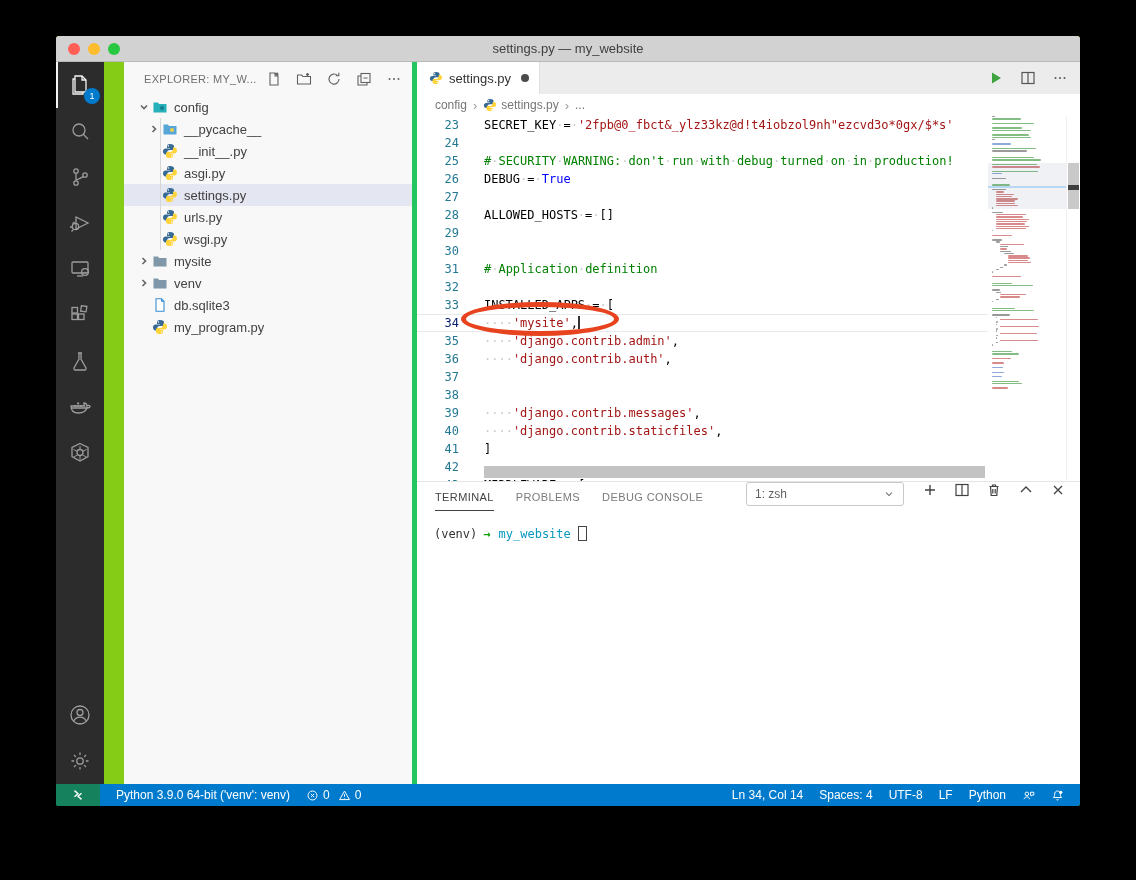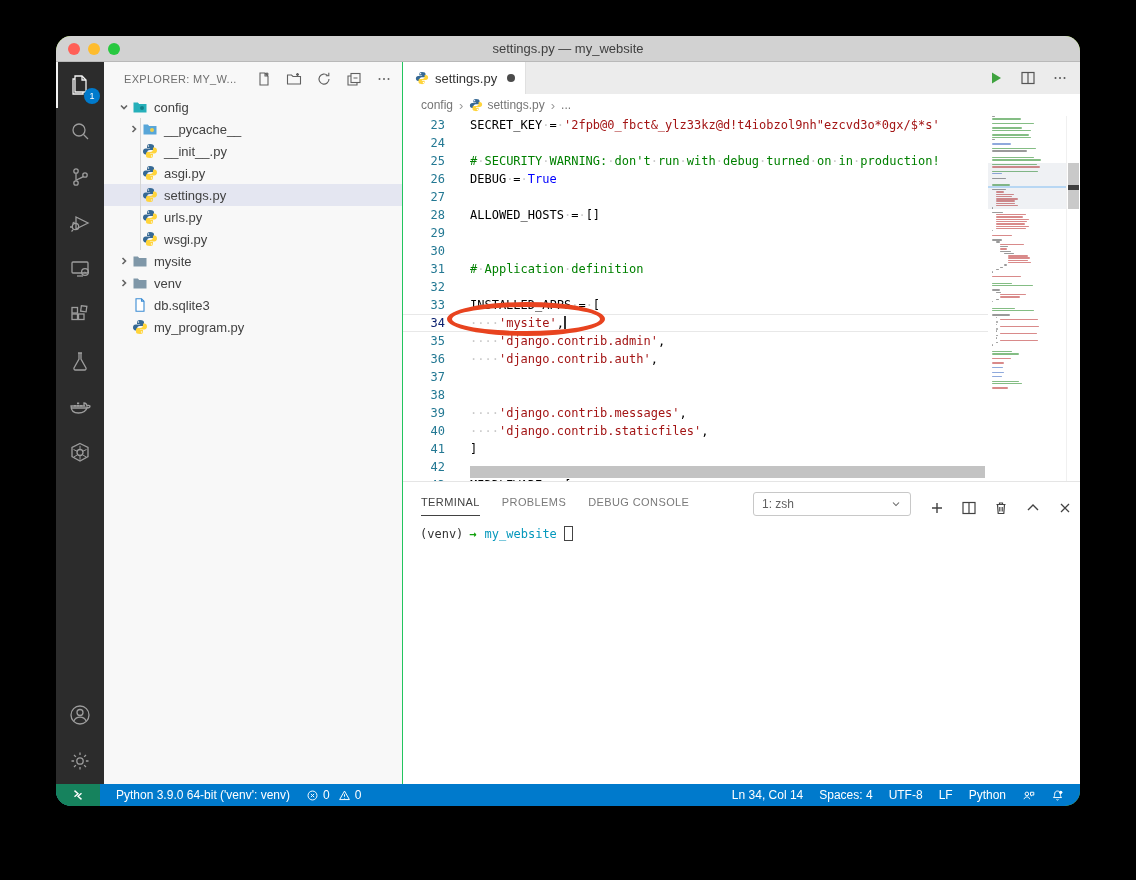--- a/index.html
+++ b/index.html
@@ -1,17 +1,17 @@
 <!DOCTYPE html>
 <html><head>
 <meta charset="utf-8">
 <style>
   * { margin:0; padding:0; box-sizing:border-box; }
   html,body { width:1136px; height:880px; background:#000; font-family:"Liberation Sans", sans-serif; overflow:hidden; }
-  #window { position:absolute; left:56px; top:36px; width:1024px; height:770px; border-radius:15px; overflow:hidden; background:#84cc16; box-shadow:0 18px 50px rgba(0,0,0,.6); }
+  #window { position:absolute; left:56px; top:36px; width:1024px; height:770px; border-radius:3px; overflow:hidden; background:#84cc16; box-shadow:0 18px 50px rgba(0,0,0,.6); }
 
   
   .titlebar { height:26px; background:#d2d2d2; border-bottom:1px solid #b9b9b9; position:relative; display:flex; align-items:center; }
   .traffic { display:flex; gap:8px; padding-left:12px; }
   .tl { width:12px; height:12px; border-radius:50%; }
   .tl.red{ background:#ff5f57; } .tl.yel{ background:#febc2e; } .tl.grn{ background:#28c840; }
   .title { position:absolute; left:0; right:0; text-align:center; font-size:13px; color:#404040; }
 
   
   .mainrow { display:flex; height:722px; }
@@ -19,21 +19,21 @@
   
   .activitybar { width:48px; background:#2c2c2c; display:flex; flex-direction:column; align-items:center; }
   .act { width:48px; height:46px; display:flex; align-items:center; justify-content:center; position:relative; color:#9d9d9d; cursor:pointer; }
   .act.active { color:#f5f5f5; }
   .act.active::before { content:""; position:absolute; left:0; top:0; width:2px; height:100%; background:#f5f5f5; }
   .act svg { width:24px; height:24px; stroke:currentColor; fill:none; stroke-width:1.3; }
   .badge { position:absolute; right:4px; bottom:4px; min-width:16px; height:16px; border-radius:8px; background:#007acc; color:#fff; font-size:9px; display:flex; align-items:center; justify-content:center; }
   .act-spacer { flex:1; }
 
   
-  .sidebar { width:299px; background:#f8f8f8; border-right:1px solid #22c55e; position:relative; }
+  .sidebar { width:299px; background:#f8f8f8; border-right:5px solid #22c55e; position:relative;margin-left:20px; }
   .sb-head { height:34px; display:flex; align-items:center; padding:0 10px 0 20px; }
   .sb-title { font-size:11px; color:#6f6f6f; letter-spacing:.3px; flex:1; white-space:nowrap; overflow:hidden; }
   .sb-actions { display:flex; gap:14px; color:#616161; align-items:center; }
   .sb-actions svg { width:16px; height:16px; stroke:currentColor; fill:none; stroke-width:1.1; cursor:pointer; }
   .tree { position:relative; }
   .trow { height:22px; display:flex; align-items:center; font-size:13px; color:#424242; cursor:pointer; white-space:nowrap; }
   .trow.sel { background:#e4e6f1; }
   .chev { width:16px; display:flex; align-items:center; justify-content:center; color:#646464; flex:0 0 16px; }
   .chev svg { width:10px; height:10px; stroke:currentColor; fill:none; stroke-width:1.6; }
   .ficon { width:16px; height:16px; margin-right:6px; flex:0 0 16px; display:flex; align-items:center; justify-content:center; }
@@ -71,21 +71,21 @@
   .mrow { height:1.4px; margin-bottom:0.9px; border-radius:1px; }
   .m-g{background:#84bd84;} .m-r{background:#d98a8a;} .m-k{background:#9a9a9a;} .m-b{background:#8fa9dc;} .m-x{background:transparent;}
   .m-viewport { position:absolute; left:0; right:0; top:47px; height:46px; background:rgba(100,120,150,.10); }
   .m-curline { position:absolute; left:0; right:0; top:70px; height:2.4px; background:#b8d7f3; }
   .overview { position:absolute; right:0; top:0; bottom:0; width:14px; background:#fff; border-left:1px solid #f0f0f0; }
   .ov-slider { position:absolute; left:1px; right:1px; top:47px; height:46px; background:#c9c9c9; cursor:pointer; }
   .ov-mark { position:absolute; left:0; right:0; top:22px; height:5px; background:#3f3f3f; }
 
   
   .panel { height:303px; border-top:1px solid #e5e5e5; background:#fff; display:flex; flex-direction:column; }
-  .panel-head { height:34px; display:flex; align-items:flex-end; padding:0 7px 0 18px; }
+  .panel-head { height:34px; display:flex; align-items:flex-start; padding:0 14px 0 18px; }
   .ptabs { display:flex; gap:22px; }
   .ptab { font-size:11px; letter-spacing:.4px; color:#7a7a7a; padding:9px 0 7px; cursor:pointer; border-bottom:1px solid transparent; }
   .ptab.active { color:#424242; border-bottom-color:#424242; }
   .shellsel { margin-left:auto; width:158px; height:24px; border:1px solid #c8c8c8; border-radius:3px; display:flex; align-items:center; padding:0 8px; font-size:12px; color:#616161; cursor:pointer; background:#fff; }
   .shellsel .sel-label { flex:1; }
   .shellsel svg { width:12px; height:12px; stroke:#616161; fill:none; stroke-width:1.4; }
   .picons { display:flex; align-items:center; gap:16px; margin-left:18px; color:#424242; }
   .picons svg { width:16px; height:16px; stroke:currentColor; fill:none; stroke-width:1.2; cursor:pointer; }
   .term { padding:10px 0 0 17px; font-family:"DejaVu Sans Mono", monospace; font-size:12px; display:flex; align-items:center; gap:0; }
   .t-venv { color:#333; }

